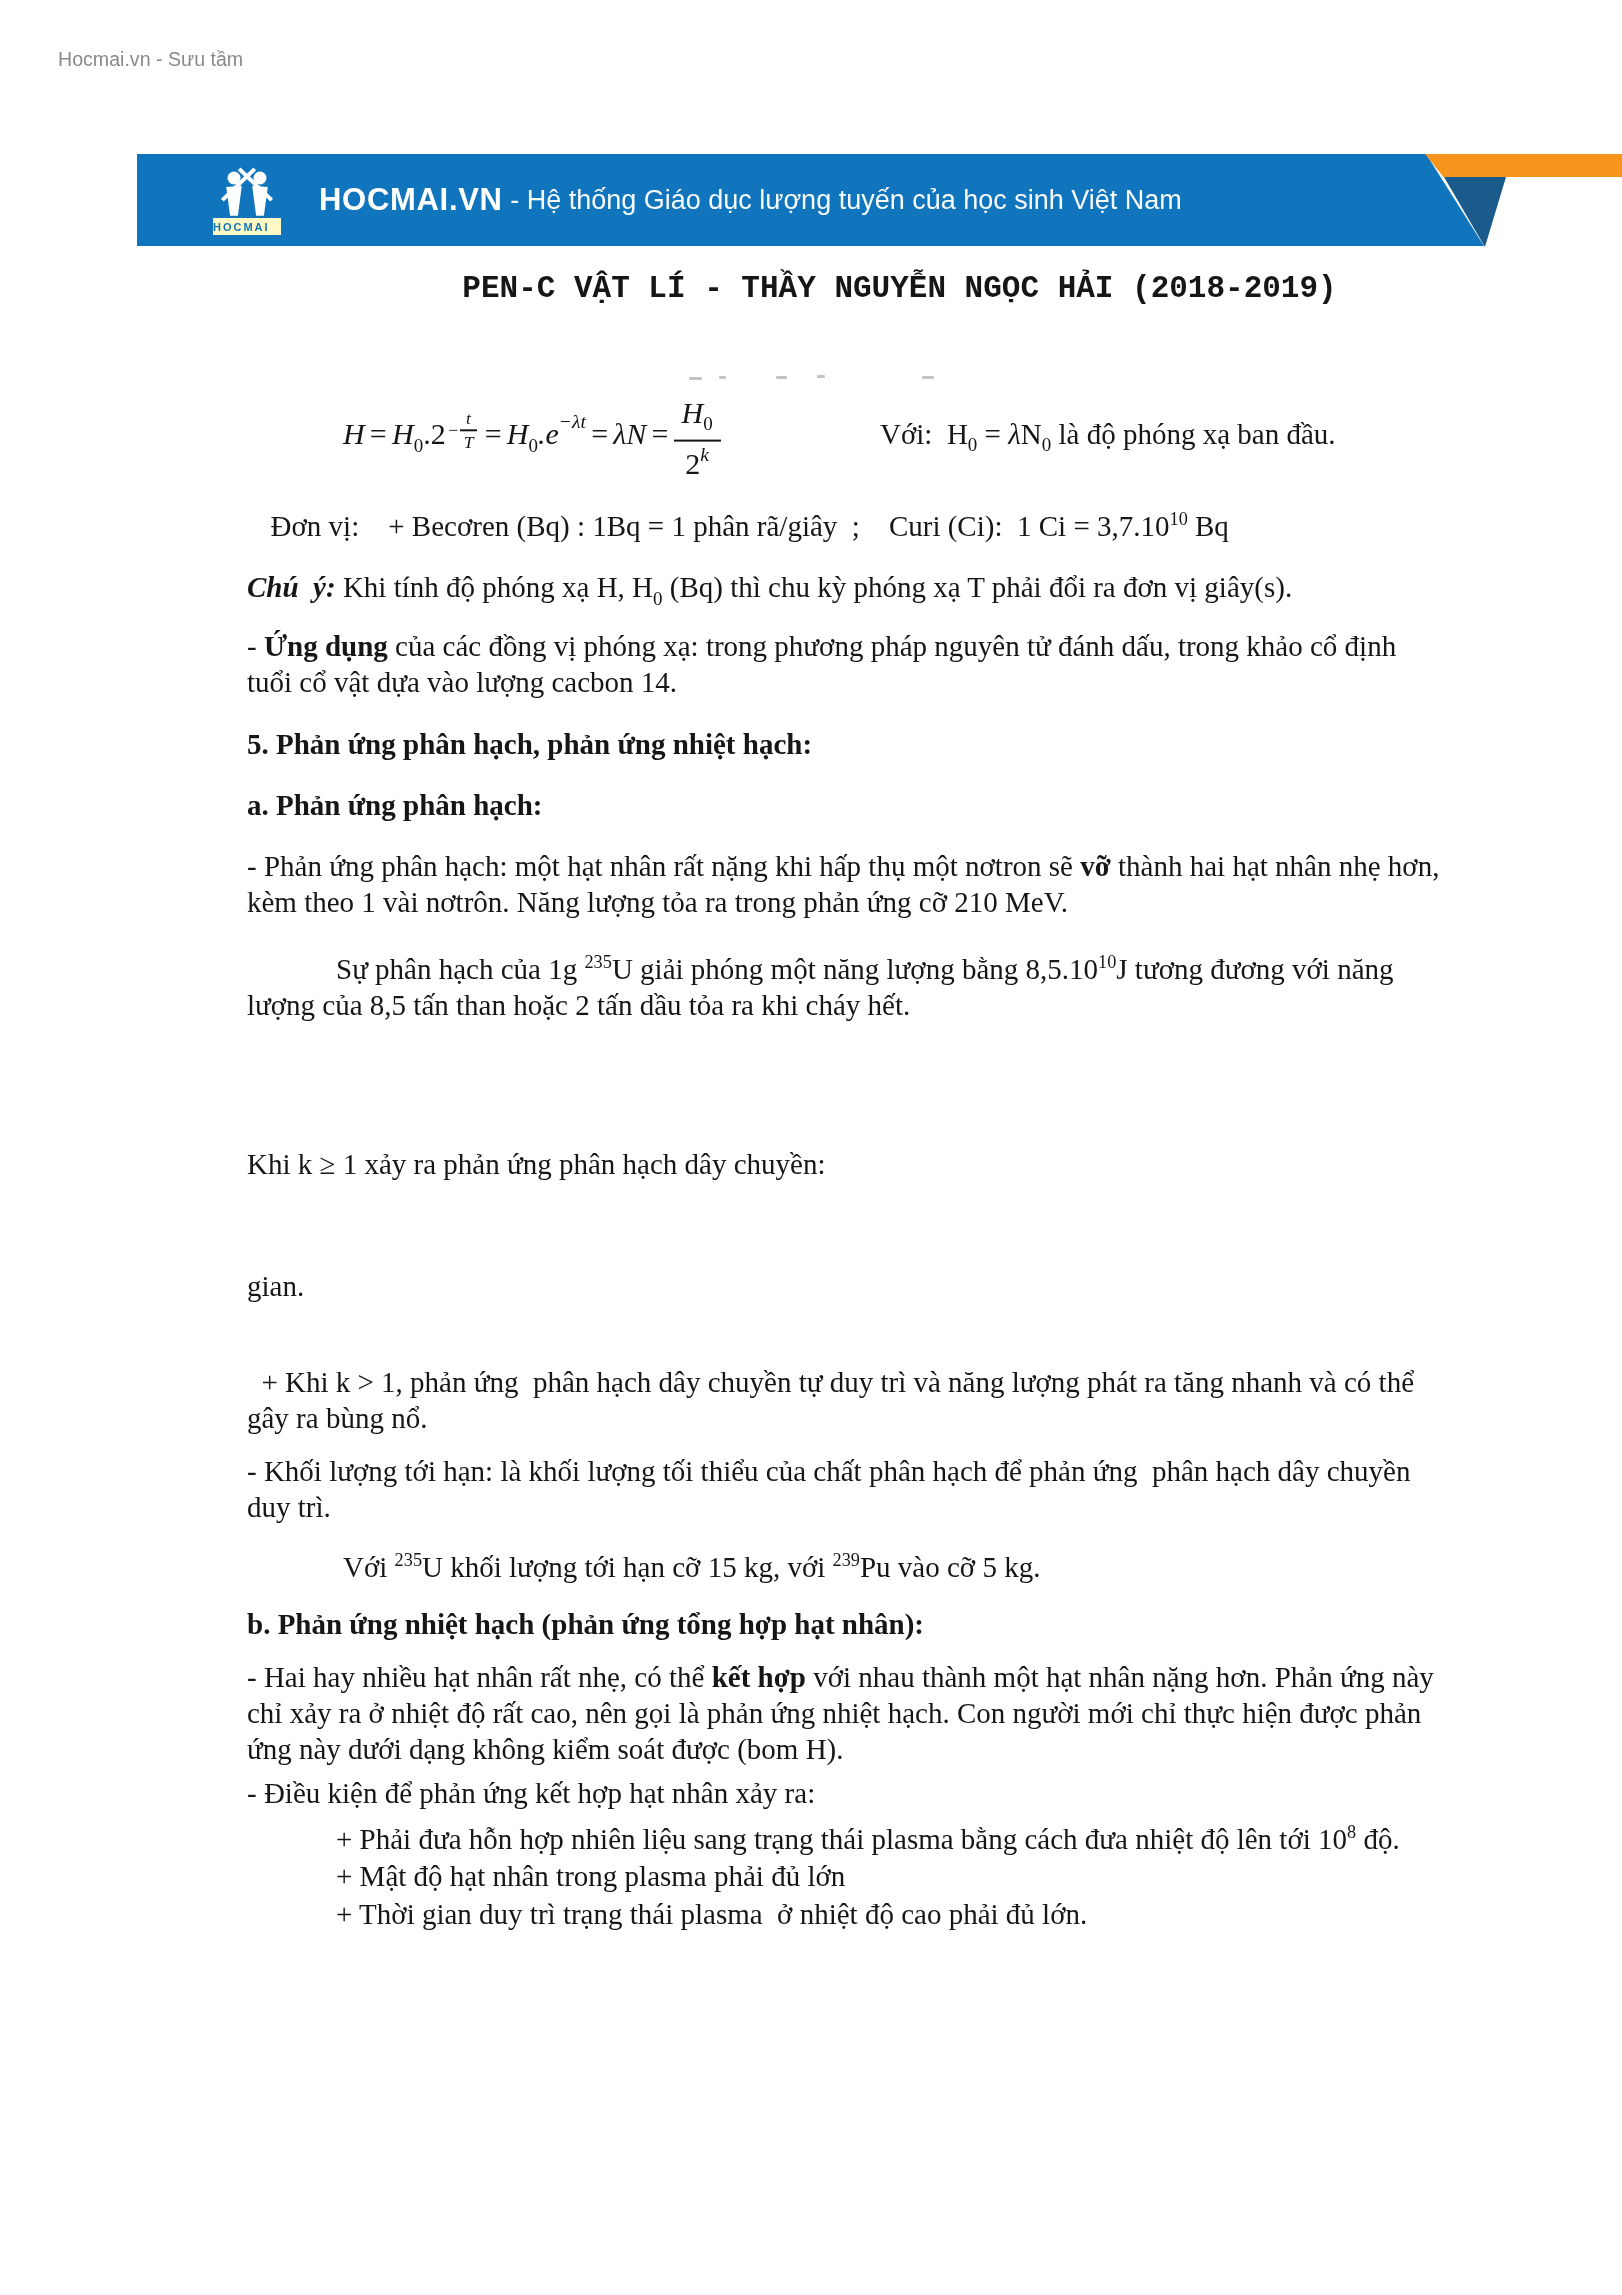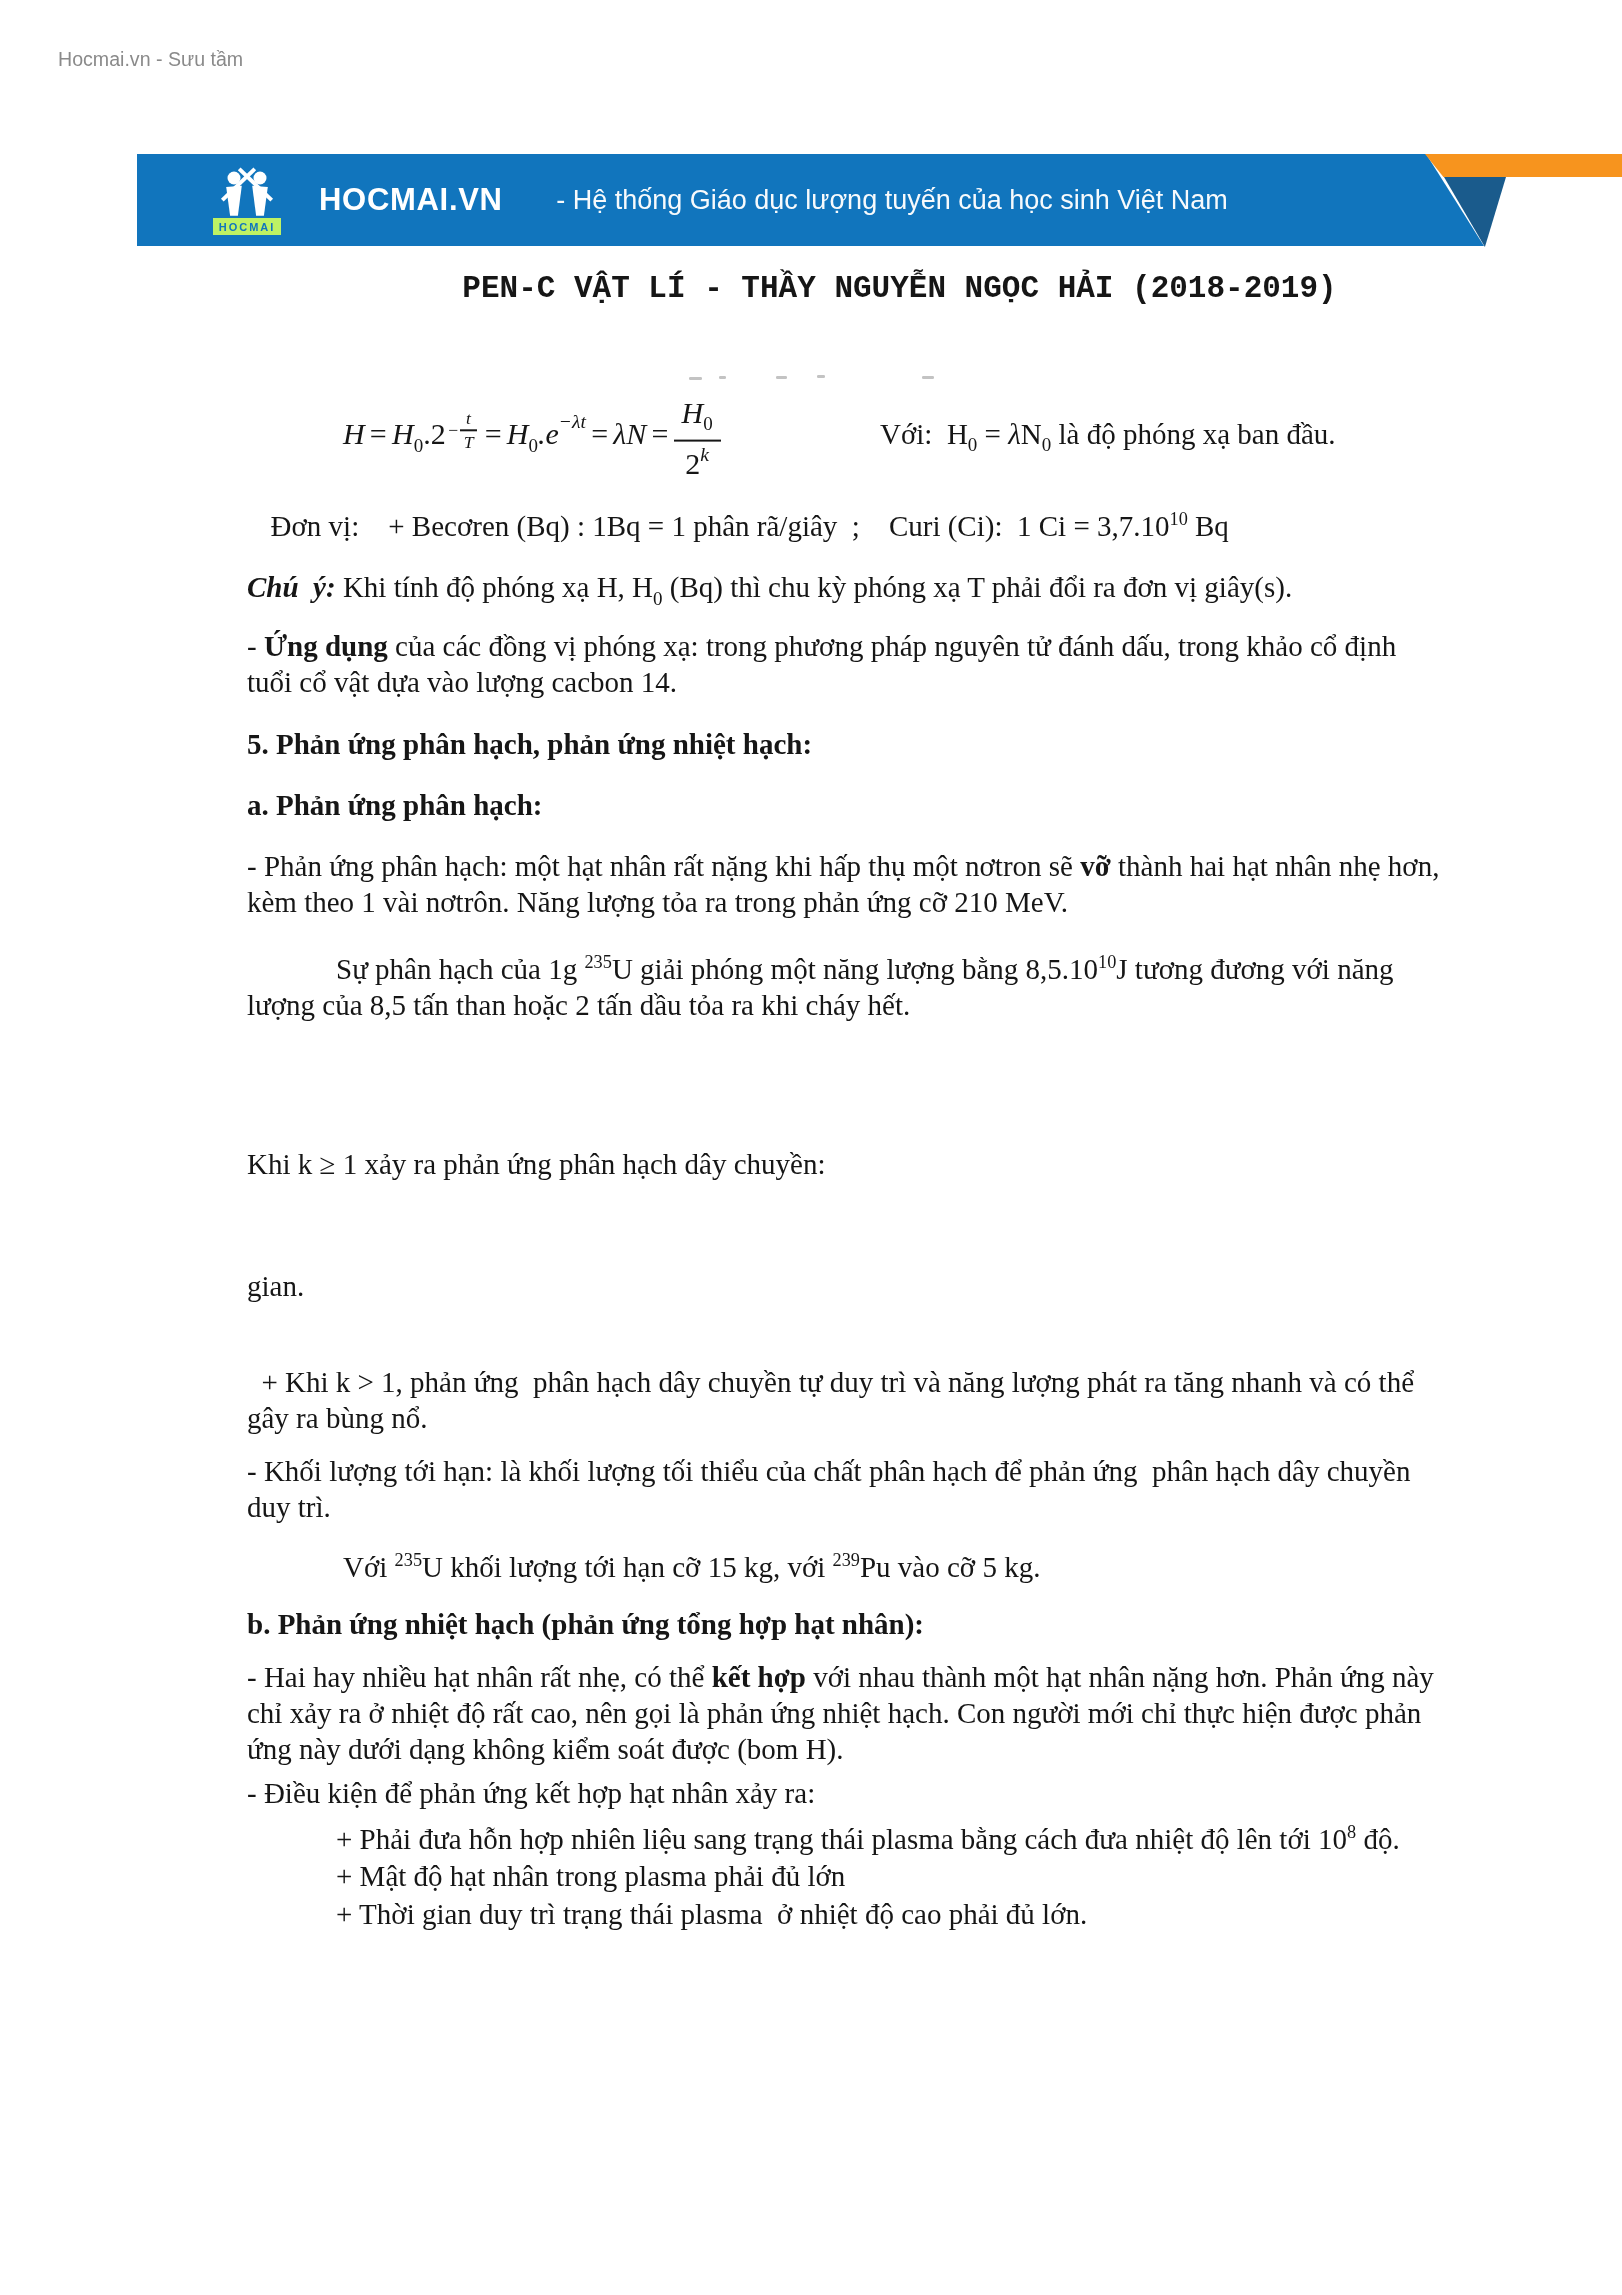--- a/index.html
+++ b/index.html
@@ -12,25 +12,25 @@
 
   
   .banner-main{position:absolute;left:137px;top:154px;width:1347px;height:92px;
                background:#1175BD;clip-path:polygon(0 0,95.7% 0,100% 100%,0 100%);}
   .banner-orange{position:absolute;left:1425px;top:154px;width:198px;height:23px;
                  background:#F7941E;clip-path:polygon(0 0,100% 0,100% 100%,9.3% 100%);}
   .banner-fold{position:absolute;left:1444px;top:177px;width:62px;height:70px;
                background:#1A5B8C;clip-path:polygon(0 0,100% 0,66% 100%);}
   .logo{position:absolute;left:213px;top:165px;width:68px;}
   .logo svg{display:block;width:68px;height:52px;}
-  .logo-box{margin-top:1.3px;background:#bef264;height:17px;display:flex;align-items:center;justify-content:center;}
+  .logo-box{margin-top:1.3px;background:#fef9c3;height:17px;display:flex;align-items:center;justify-content:flex-start;}
   .logo-box span{font-family:"Liberation Sans",sans-serif;font-weight:bold;font-size:11px;
                  letter-spacing:2px;color:#1175BD;white-space:pre;}
   .banner-text{position:absolute;left:319px;top:154px;height:92px;display:flex;align-items:center;
-               font-family:"Liberation Sans",sans-serif;color:#ffffff;white-space:pre;gap:46px;}
+               font-family:"Liberation Sans",sans-serif;color:#ffffff;white-space:pre;}
   .banner-text .brand{font-size:31px;font-weight:bold;letter-spacing:0.7px;}
   .banner-text .tag{font-size:27px;opacity:.97;}
 
   
   .doc-title{position:absolute;left:247px;top:271px;width:1305px;text-align:center;
              font-size:31px;font-weight:bold;white-space:pre;font-family:Liberation Mono, monospace;}
 
   
   .dot{position:absolute;height:2.6px;background:#c3c3c3;border-radius:1.3px;}
 

